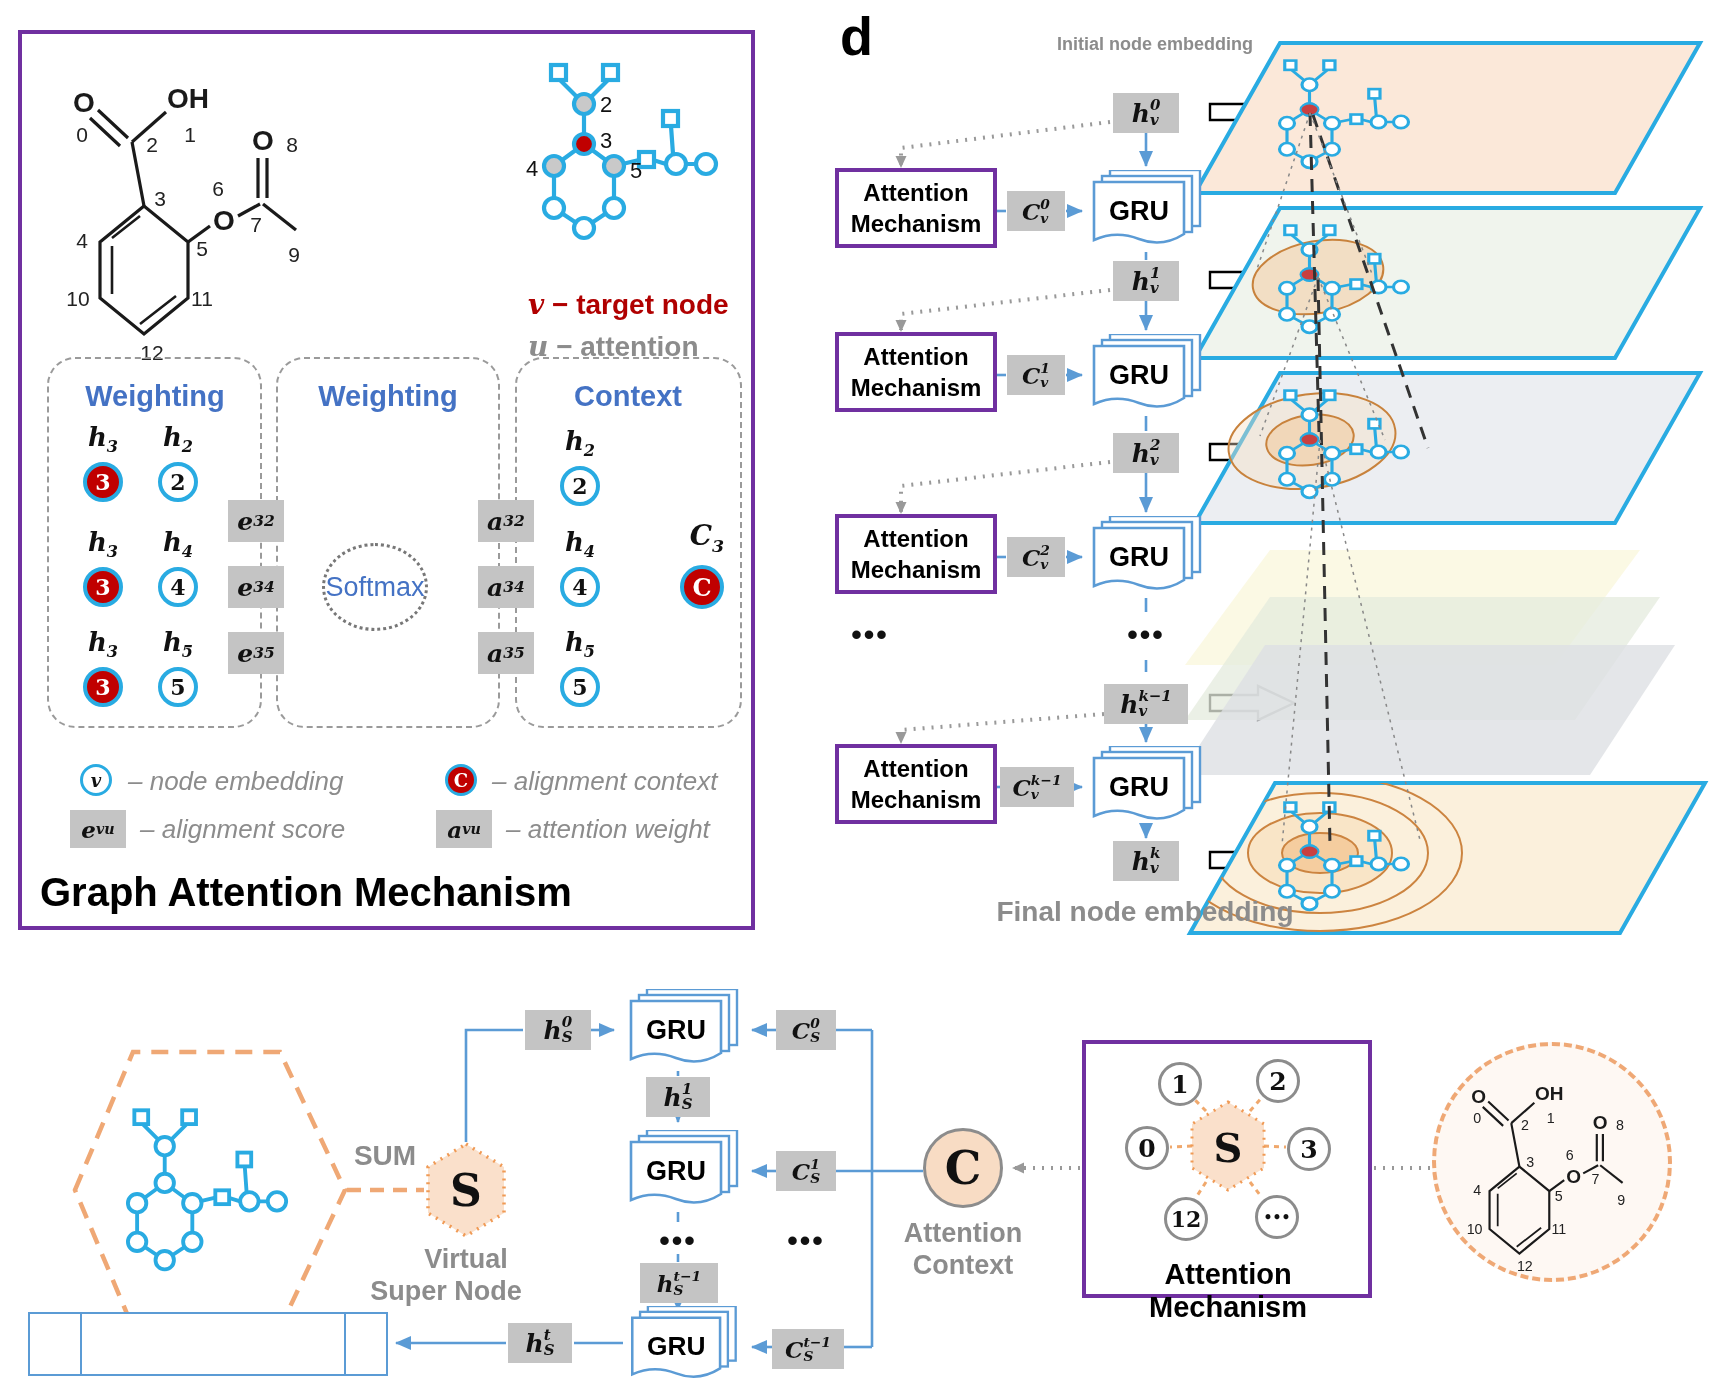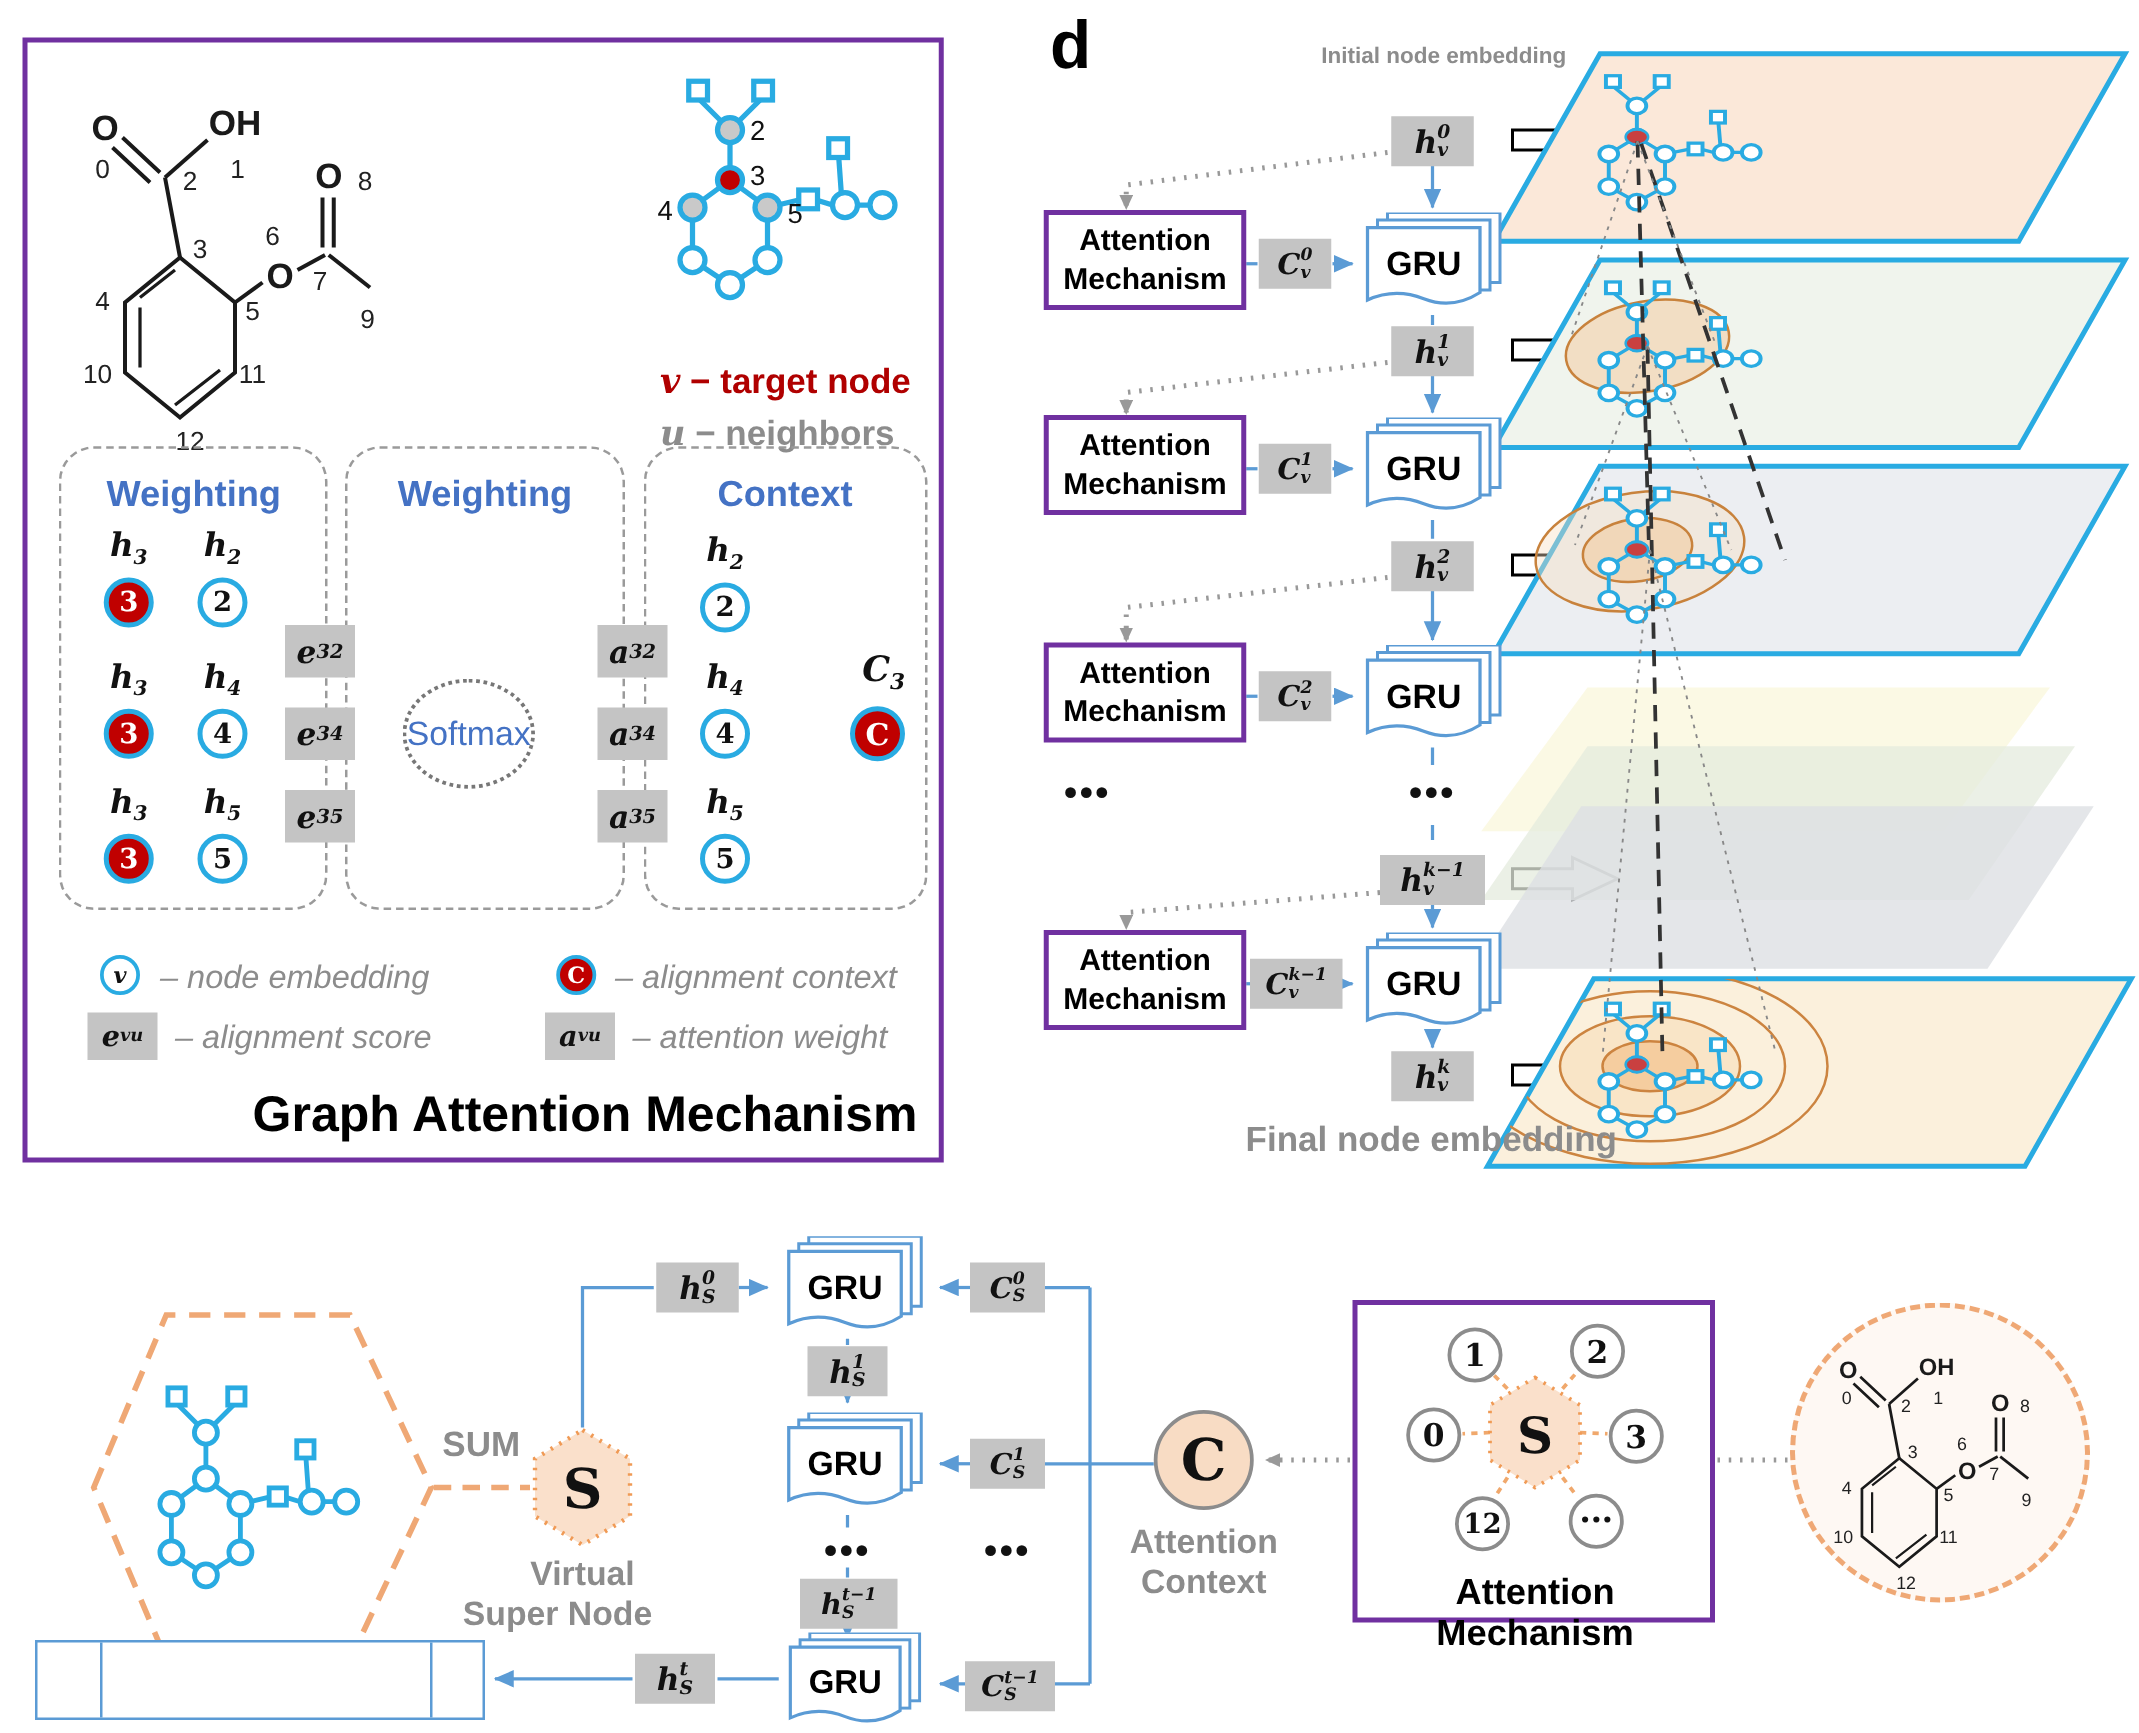--- a/index.html
+++ b/index.html
@@ -24,21 +24,21 @@
   .ss { display:inline-flex; flex-direction:column; align-items:flex-start;
         font-size:0.60em; line-height:1.02; font-style:italic; vertical-align:-0.40em; }
   .softmax { border:3px dotted #777; border-radius:50%; display:flex; align-items:center;
              justify-content:center; color:#4472C4; font-size:27px; background:#fff; }
   .ambox { border:4px solid #7030A0; background:#fff; display:flex; flex-direction:column;
            align-items:center; justify-content:center; font-weight:bold; font-size:24px;
            color:#000; line-height:1.3; text-align:center; }
   .cap { color:#8C8C8C; font-weight:bold; }
   .ctr { text-align:center; }
   .legtxt { color:#8C8C8C; font-weight:normal; font-style:italic; font-size:26px; }
-  .bigtitle { font-weight:bold; font-size:40px; color:#000; text-align:right; }
+  .bigtitle { font-weight:bold; font-size:40px; color:#000; text-align:left; }
   .redleg { color:#B00000; font-weight:bold; font-size:28px; }
   .grayleg { color:#8C8C8C; font-weight:bold; font-size:28px; }
   .serifb { font-family:"DejaVu Serif", serif; font-weight:bold; }
   .gcirc { border-radius:50%; border:3px solid #8C8C8C; background:#fff;
            display:flex; align-items:center; justify-content:center;
            font-family:"DejaVu Serif", serif; font-weight:bold; font-size:25px; color:#111; }
   .dots { font-weight:bold; font-size:30px; color:#111; letter-spacing:2px; text-align:center; }
   .fpcell { position:absolute; top:0; bottom:0; border-left:2px solid #5B9BD5; }
 </style>
 </head>
@@ -319,21 +319,21 @@
       <text x="112" y="122">5</text>
     </g>
   </svg>
 
   <div class="abs redleg" style="left:528px; top:288px; width:230px;">
     <i class="serifb">v</i>
     <span>− target  node</span>
   </div>
   <div class="abs grayleg" style="left:528px; top:330px; width:230px;">
     <i class="serifb">u</i>
-    <span>−  neighbors</span>
+    <span>−  attention</span>
   </div>
 
   <div class="abs dashcol" style="left:47px;  top:357px; width:215px; height:371px;"></div>
   <div class="abs dashcol" style="left:276px; top:357px; width:224px; height:371px;"></div>
   <div class="abs dashcol" style="left:515px; top:357px; width:227px; height:371px;"></div>
   <div class="abs coltitle" style="left:60px;  top:380px; width:190px;">Weighting</div>
   <div class="abs coltitle" style="left:290px; top:380px; width:196px;">Weighting</div>
   <div class="abs coltitle" style="left:528px; top:380px; width:200px;">Context</div>
 
   <div class="abs mlabel" style="left:73px; top:424px; width:60px;"><span>h</span><sub>3</sub></div>

